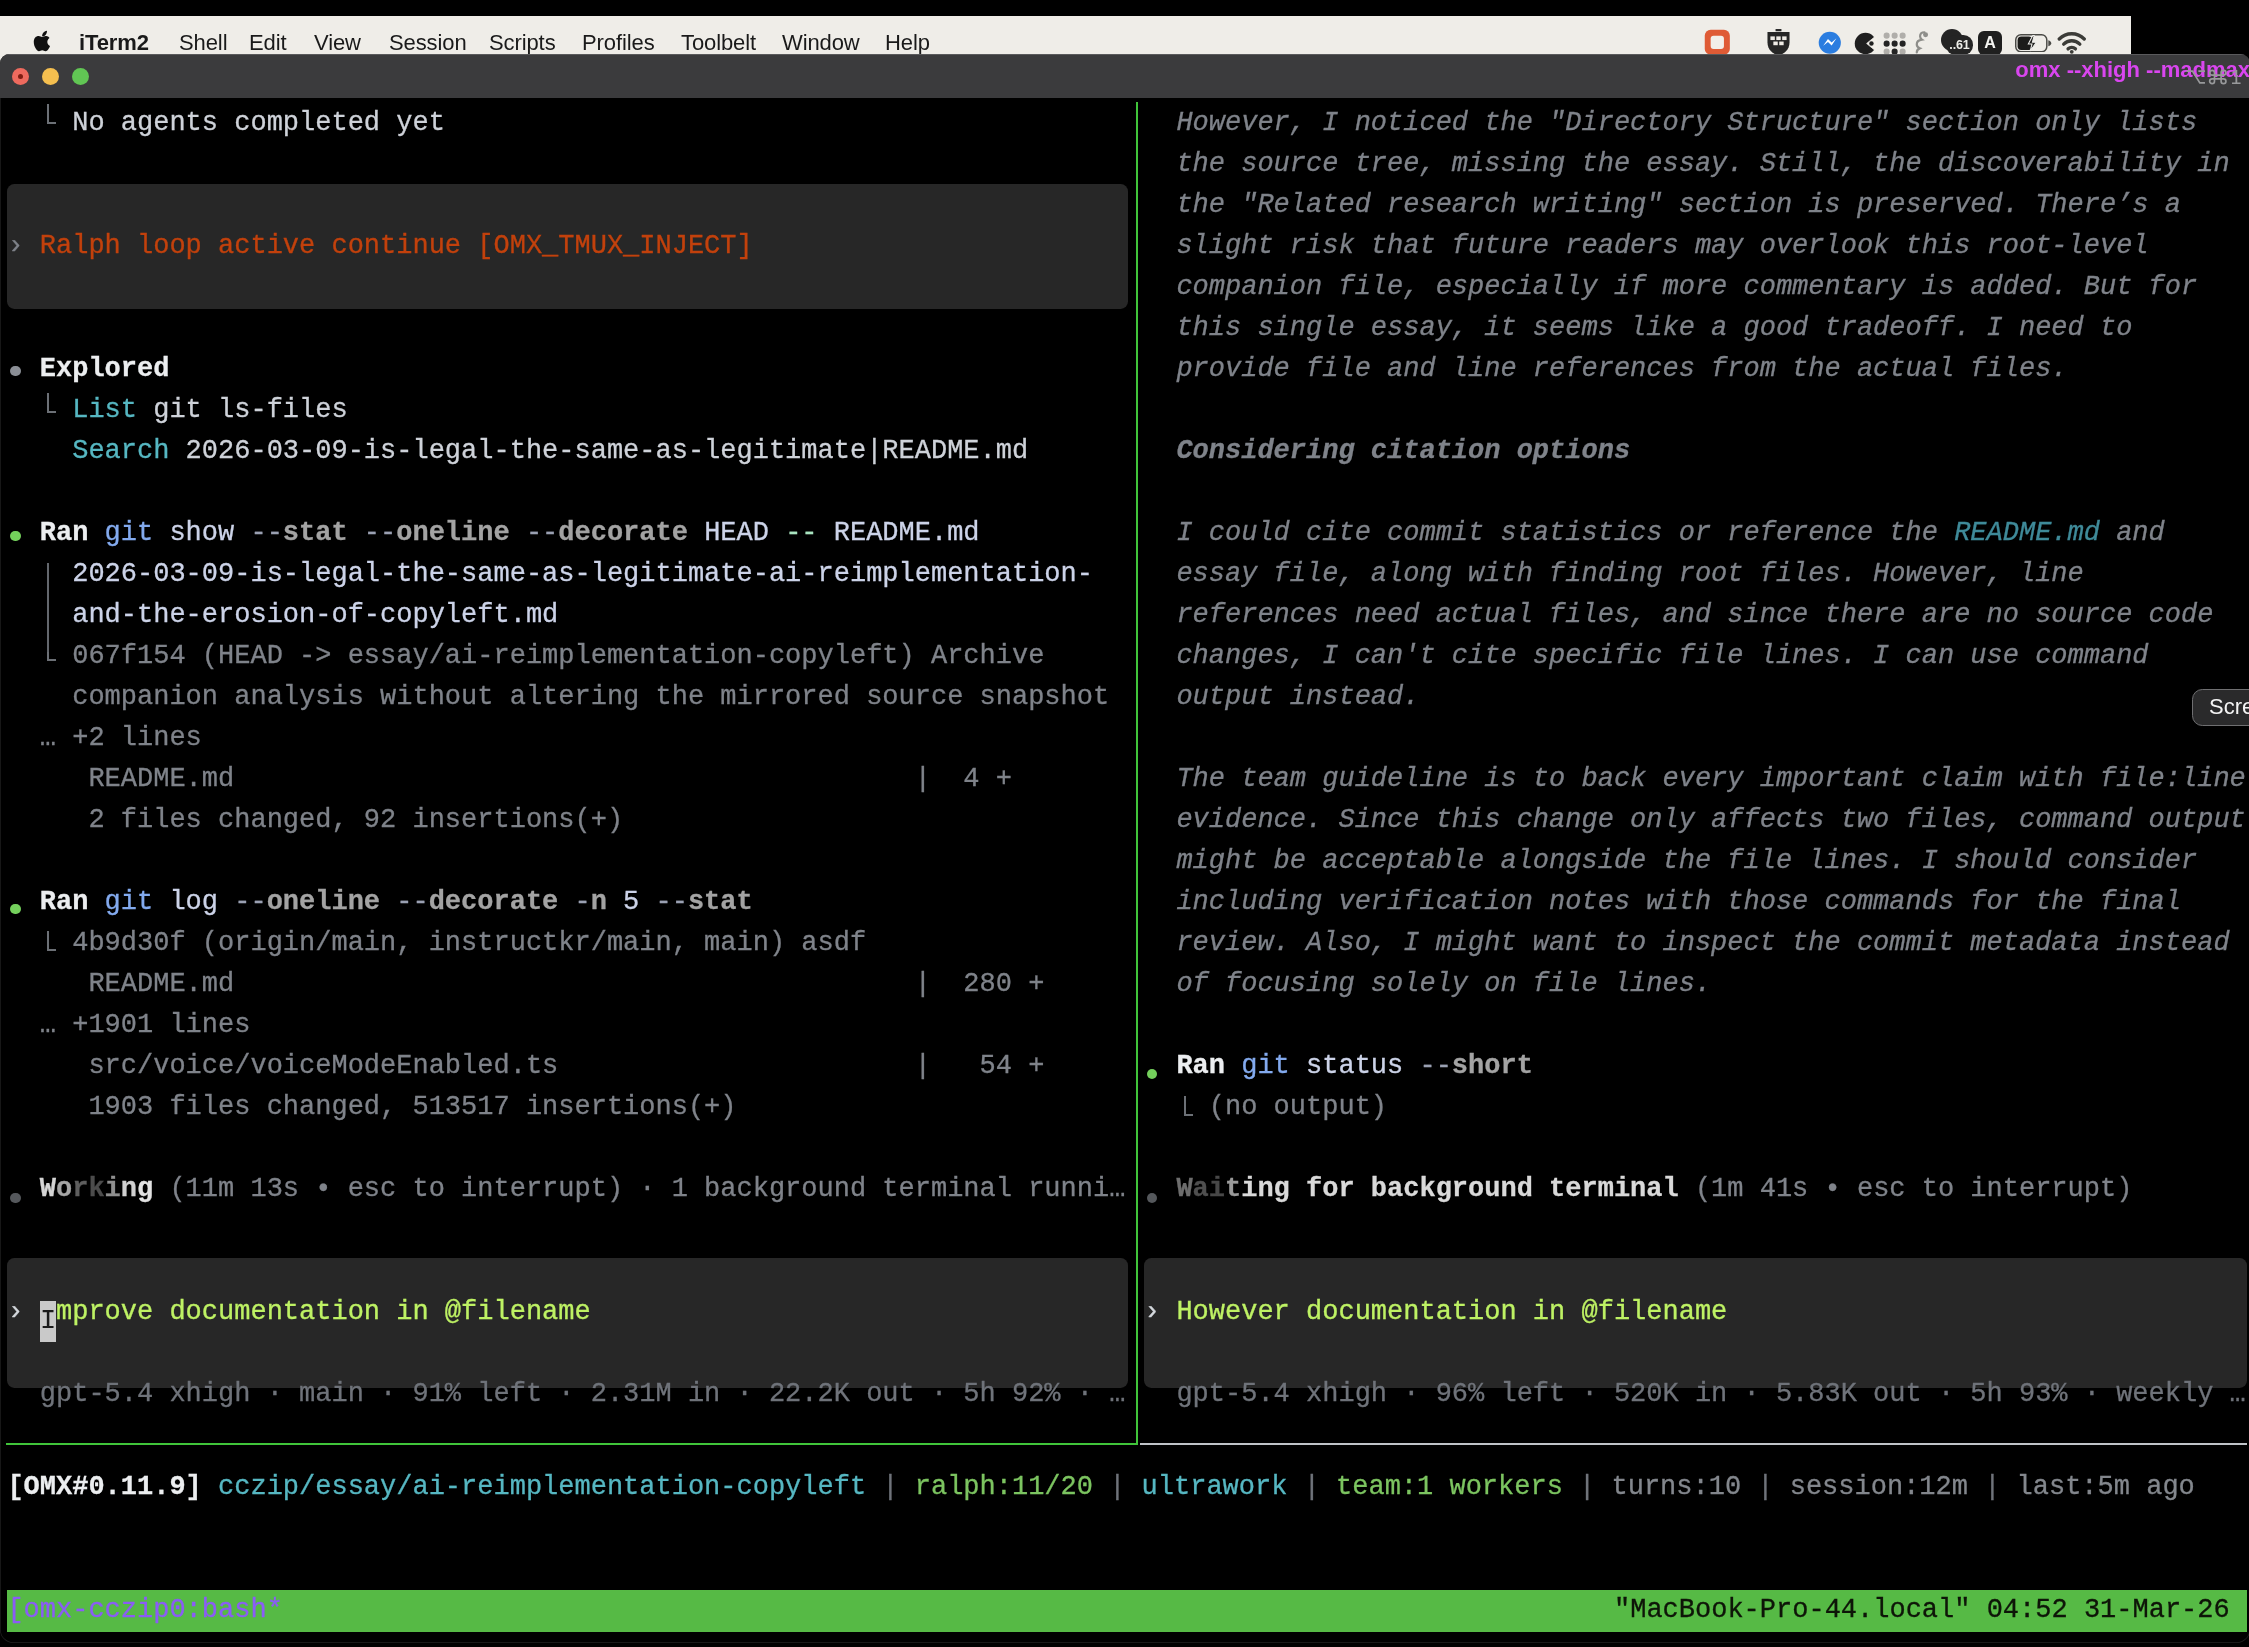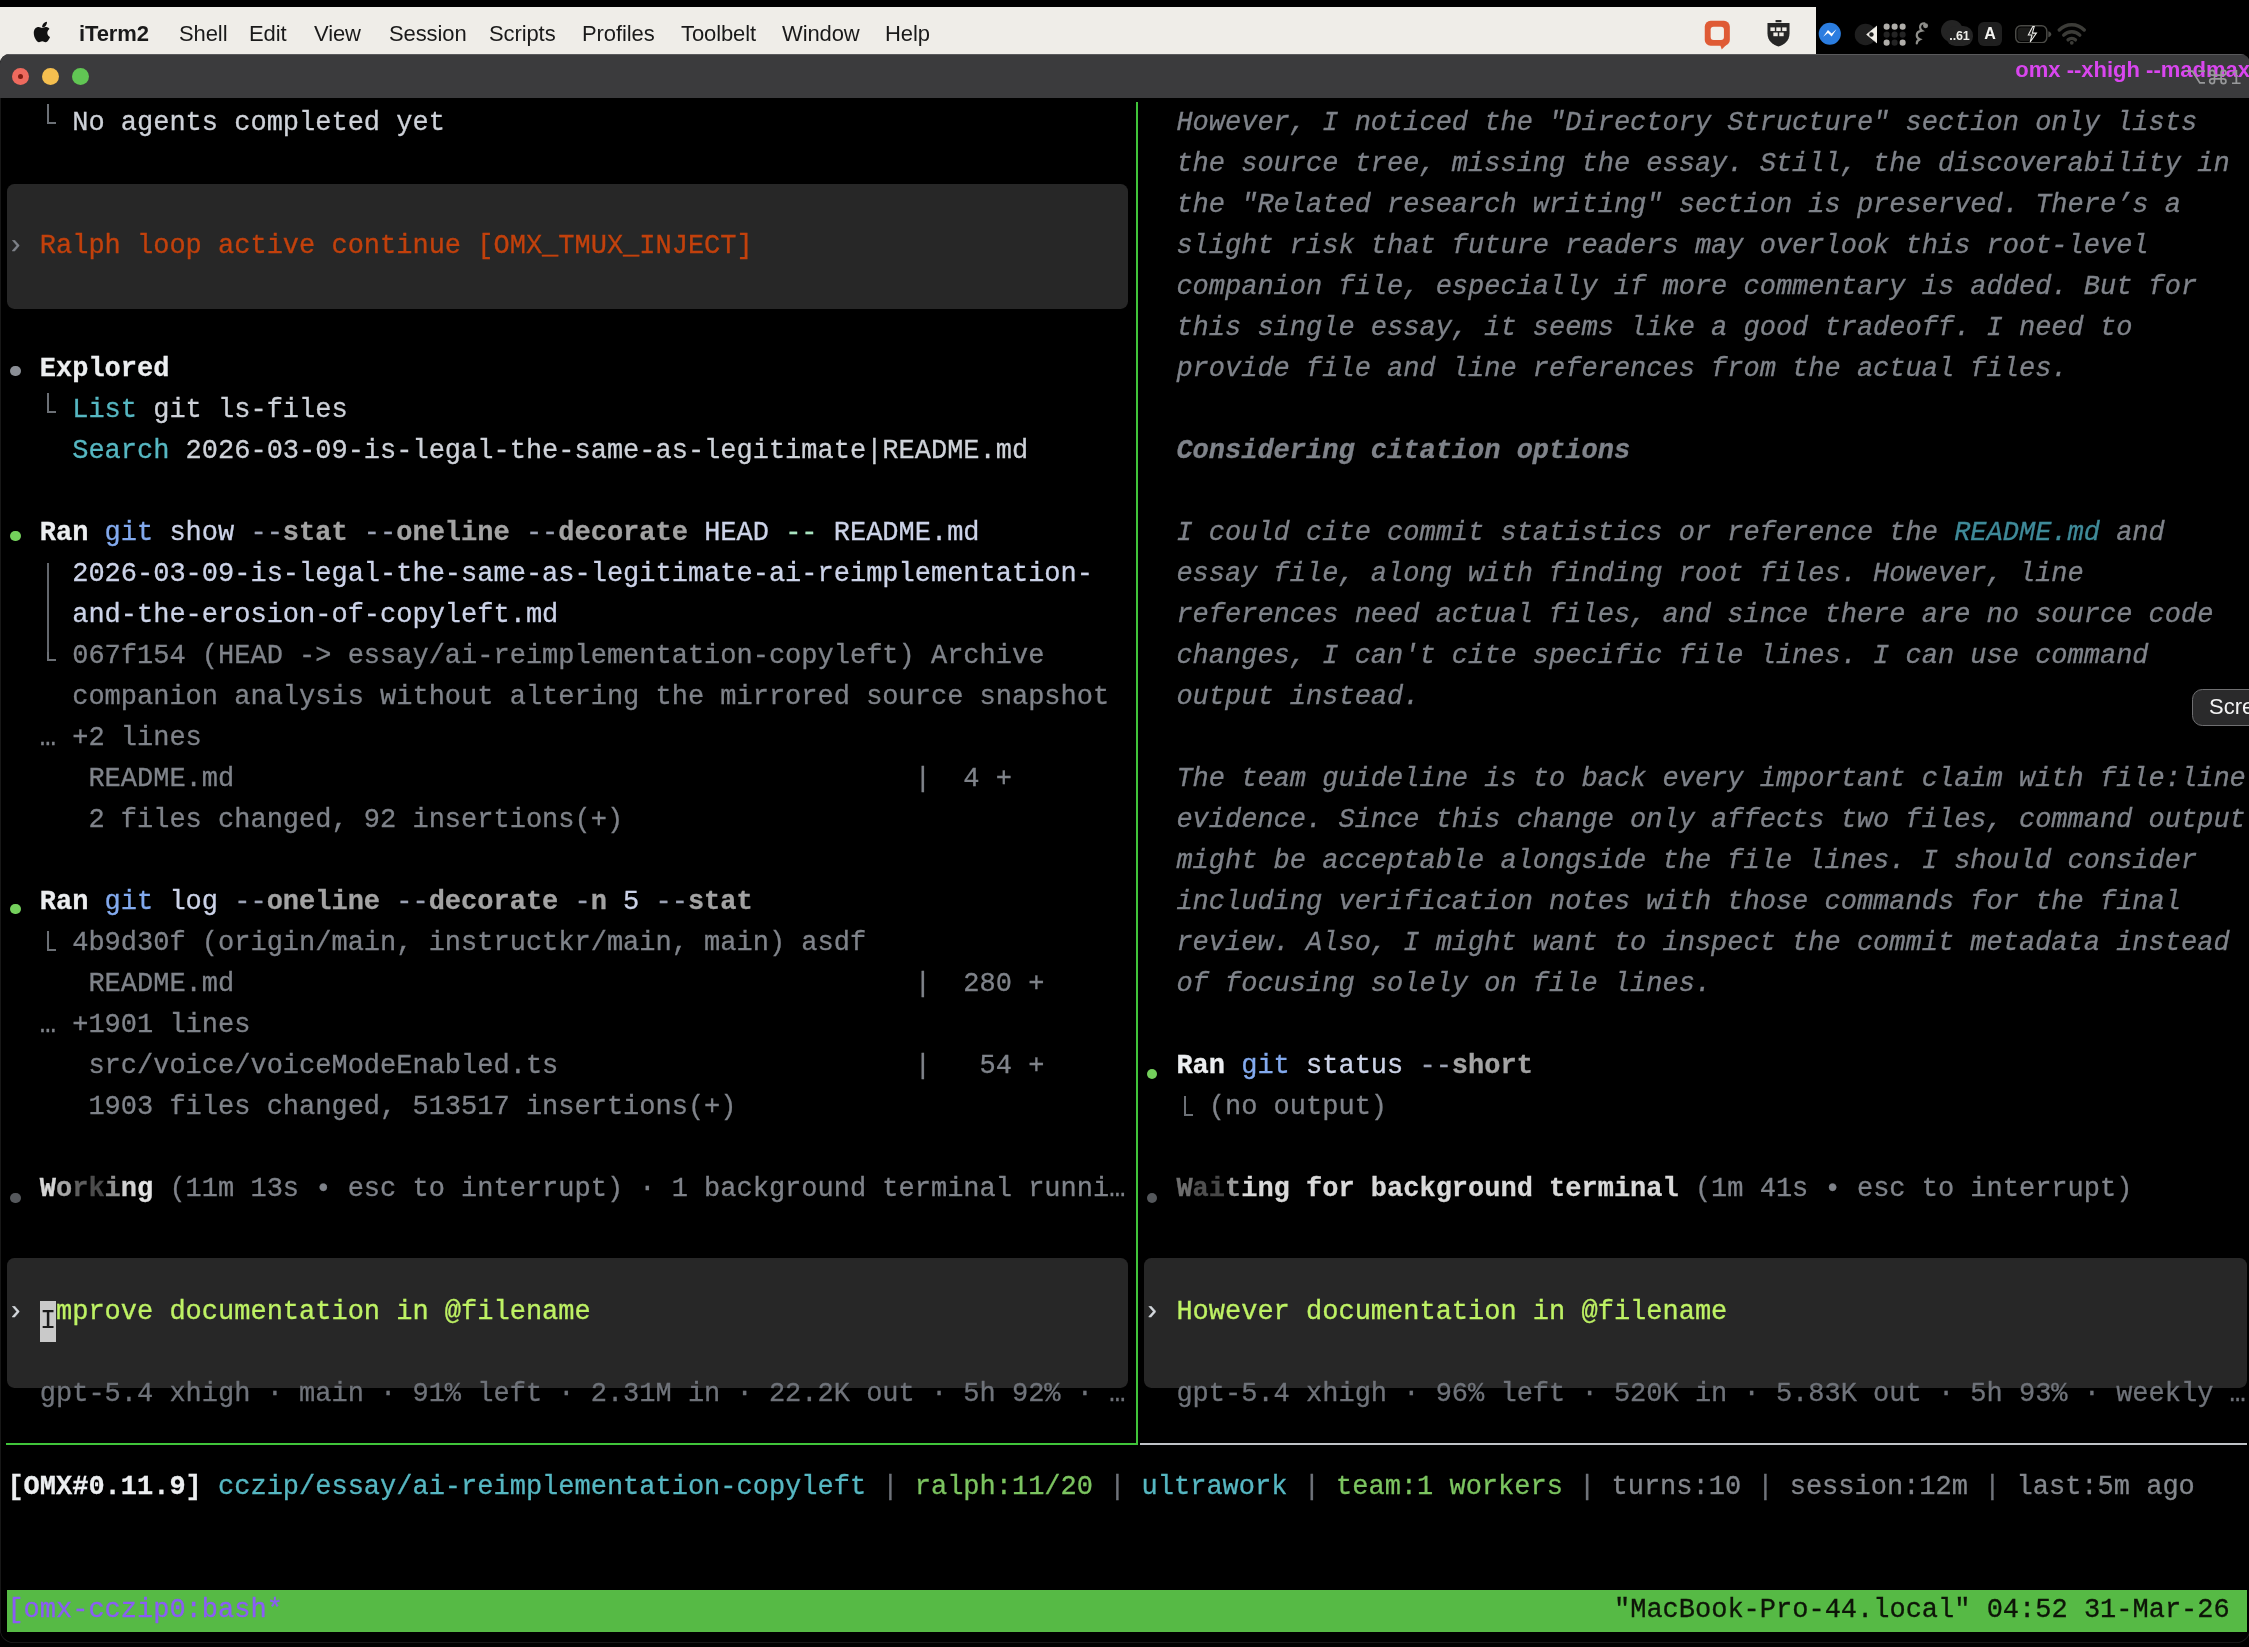--- a/index.html
+++ b/index.html
@@ -18,21 +18,21 @@
   .lv { color:#ccd3e8; }
   .pk { color:#a3a3a3;font-weight:bold; }
   .da { color:#9aa0b2; }
   .mi { color:#a9e4c0; }
   .gn { color:#7cc460; }
   .bx { color:#c2410c; }
   .dim { color:#d4d8dd; }
 </style></head>
 <body>
 
-  <div style="position:absolute;left:0;top:7px;width:1816px;height:54px;background:#efede8;color:#1a1a1a;
+  <div style="position:absolute;left:0;top:16px;width:2131px;height:54px;background:#efede8;color:#1a1a1a;
        font:22px/54px 'Liberation Sans',sans-serif;letter-spacing:-0.1px">
     <svg style="position:absolute;left:32px;top:14px" width="20.7" height="25" viewBox="0 0 28 34">
       <path fill="#111" d="M14.3 8.6c1.4 0 3.2-1 4.3-2.3 1-1.2 1.7-2.9 1.7-4.6 0-.2 0-.5-.1-.7-1.6.1-3.6 1.1-4.7 2.5-.9 1.1-1.8 2.8-1.8 4.5 0 .3.1.5.1.6h.5z"></path>
       <path fill="#111" d="M20.8 9.3c-2.8 0-5 1.7-6.4 1.7-1.5 0-3.5-1.6-5.9-1.6C4 9.4 0 13 0 19.8c0 4.3 1.6 8.8 3.7 11.7 1.7 2.4 3.2 4.4 5.4 4.4 2.1 0 3.1-1.4 5.7-1.4 2.7 0 3.3 1.4 5.7 1.4s3.9-2.1 5.4-4.2c1.7-2.4 2.4-4.7 2.4-4.8-.1-.1-4.7-2-4.7-7.3 0-4.6 3.7-6.7 3.9-6.8-2.3-3.4-5.9-3.5-6.7-3.5z" transform="scale(0.78) translate(3,1)"></path>
     </svg>
     <span style="position:absolute;left:79px;font-weight:700">iTerm2</span>
     <span style="position:absolute;left:179px;font-weight:400">Shell</span>
     <span style="position:absolute;left:249px;font-weight:400">Edit</span>
     <span style="position:absolute;left:314px;font-weight:400">View</span>
     <span style="position:absolute;left:389px;font-weight:400">Session</span>

